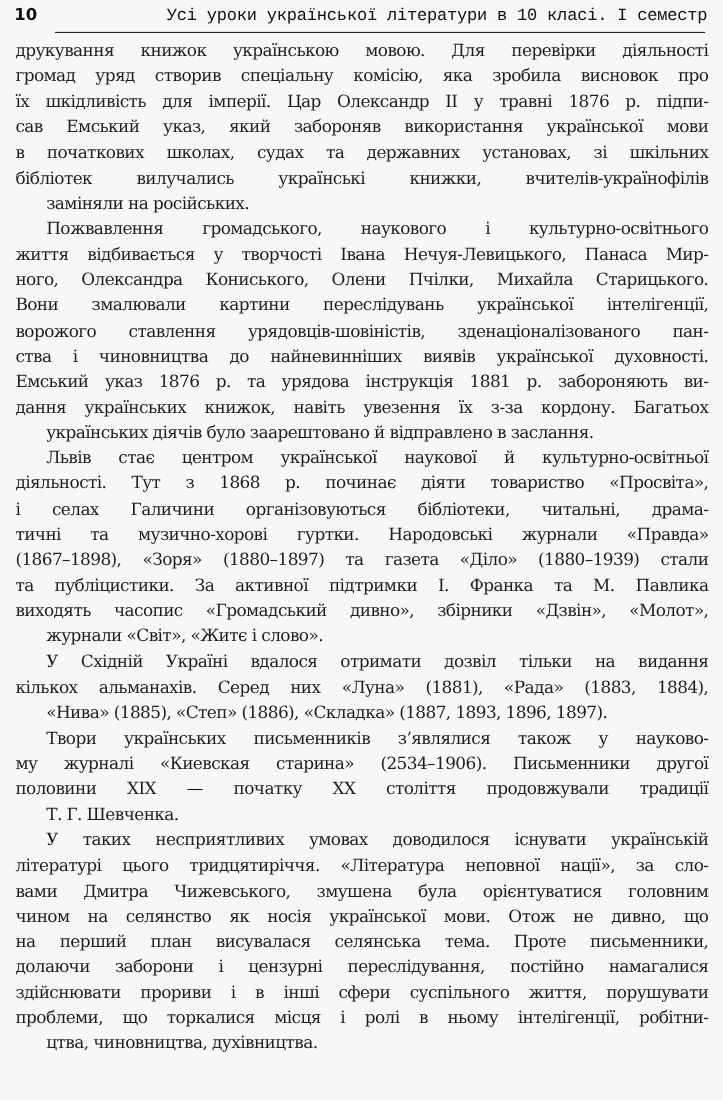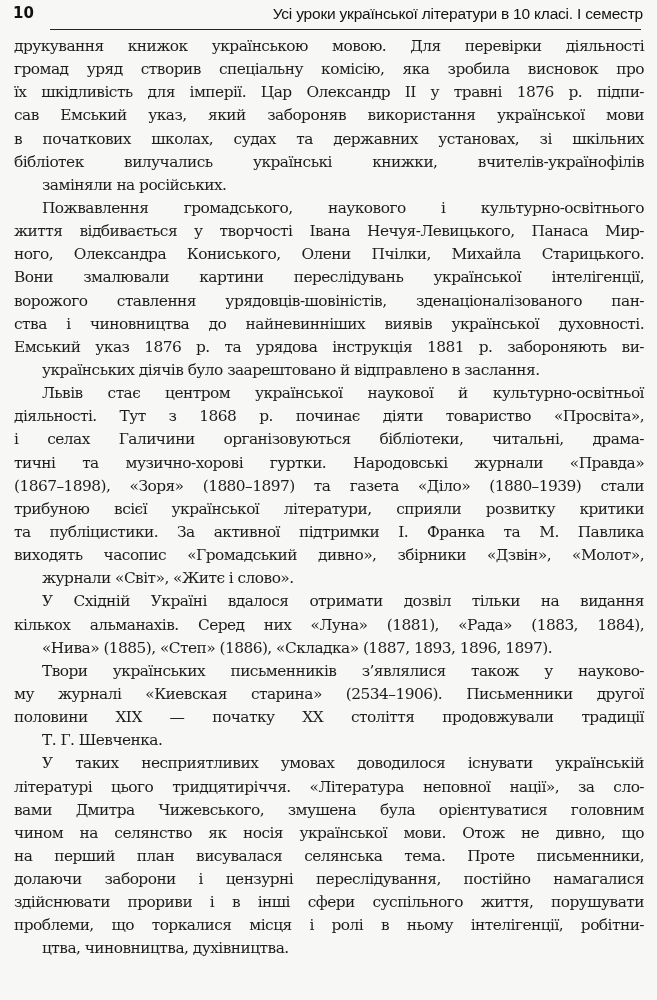--- a/index.html
+++ b/index.html
@@ -9,21 +9,21 @@
   }
   .page { position: relative; width: 657px; height: 746px; }
   .header { position: absolute; left: 0; top: 0; width: 657px; height: 32px; }
   .page-num {
     position: absolute; left: 13px; top: 4px;
     font-family: "DejaVu Sans", sans-serif; font-weight: bold; font-size: 15px;
     color: #111;
   }
   .running-title {
     position: absolute; right: 14px; top: 5px;
-    font-family: Liberation Sans, sans-serif; font-size: 15.5px; color: #111;
+    font-family: Liberation Mono, monospace; font-size: 15.5px; color: #111;
     letter-spacing: -0.2px; white-space: nowrap;
   }
   .rule {
     position: absolute; left: 50px; right: 16px; top: 29px; height: 1px;
     background: #222;
   }
   .body-text {
     position: absolute; left: 14px; top: 35px; width: 630px;
     font-family: "DejaVu Serif", serif; font-size: 15.4px; line-height: 23.15px;
     letter-spacing: -0.55px; color: #1c1c1c;
@@ -53,29 +53,29 @@
         <span class="line last">заміняли на російських.</span>
       </div>
       <div class="paragraph">
         <span class="line indent">Пожвавлення громадського, наукового і культурно-освітнього</span>
         <span class="line">життя відбивається у творчості Івана Нечуя-Левицького, Панаса Мир-</span>
         <span class="line">ного, Олександра Кониського, Олени Пчілки, Михайла Старицького.</span>
         <span class="line">Вони змалювали картини переслідувань української інтелігенції,</span>
         <span class="line">ворожого ставлення урядовців-шовіністів, зденаціоналізованого пан-</span>
         <span class="line">ства і чиновництва до найневинніших виявів української духовності.</span>
         <span class="line">Емський указ 1876 р. та урядова інструкція 1881 р. забороняють ви-</span>
+        <span class="line">дання українських книжок, навіть увезення їх з-за кордону. Багатьох</span>
         <span class="line last">українських діячів було заарештовано й відправлено в заслання.</span>
       </div>
       <div class="paragraph">
         <span class="line indent">Львів стає центром української наукової й культурно-освітньої</span>
         <span class="line">діяльності. Тут з 1868 р. починає діяти товариство «Просвіта»,</span>
         <span class="line">і селах Галичини організовуються бібліотеки, читальні, драма-</span>
         <span class="line">тичні та музично-хорові гуртки. Народовські журнали «Правда»</span>
         <span class="line">(1867–1898), «Зоря» (1880–1897) та газета «Діло» (1880–1939) стали</span>
-        <span class="line">трибуною всієї української літератури, сприяли розвитку критики</span>
         <span class="line">та публіцистики. За активної підтримки І. Франка та М. Павлика</span>
         <span class="line">виходять часопис «Громадський дивно», збірники «Дзвін», «Молот»,</span>
         <span class="line last">журнали «Світ», «Житє і слово».</span>
       </div>
       <div class="paragraph">
         <span class="line indent">У Східній Україні вдалося отримати дозвіл тільки на видання</span>
         <span class="line">кількох альманахів. Серед них «Луна» (1881), «Рада» (1883, 1884),</span>
         <span class="line last">«Нива» (1885), «Степ» (1886), «Складка» (1887, 1893, 1896, 1897).</span>
       </div>
       <div class="paragraph">

